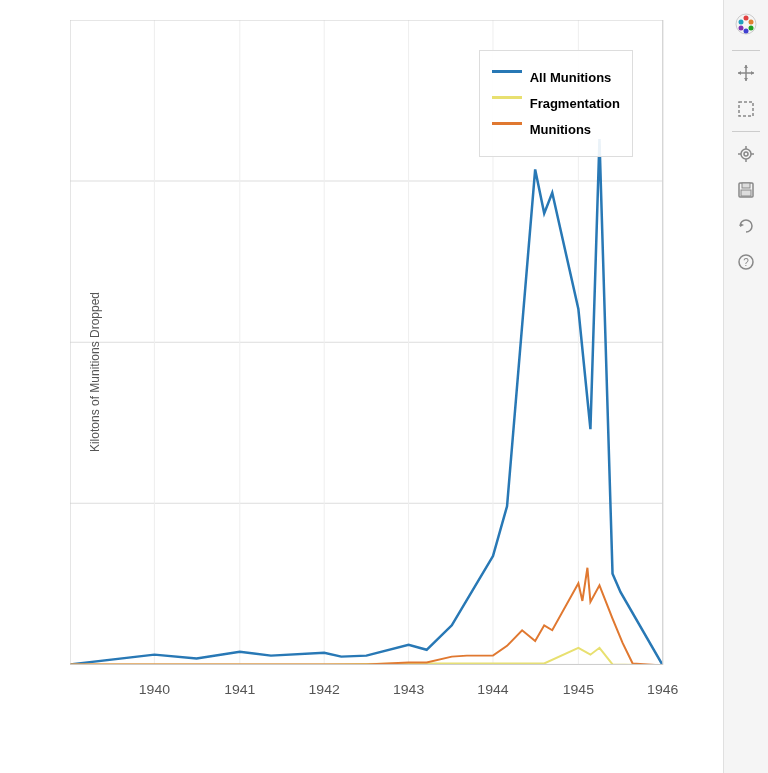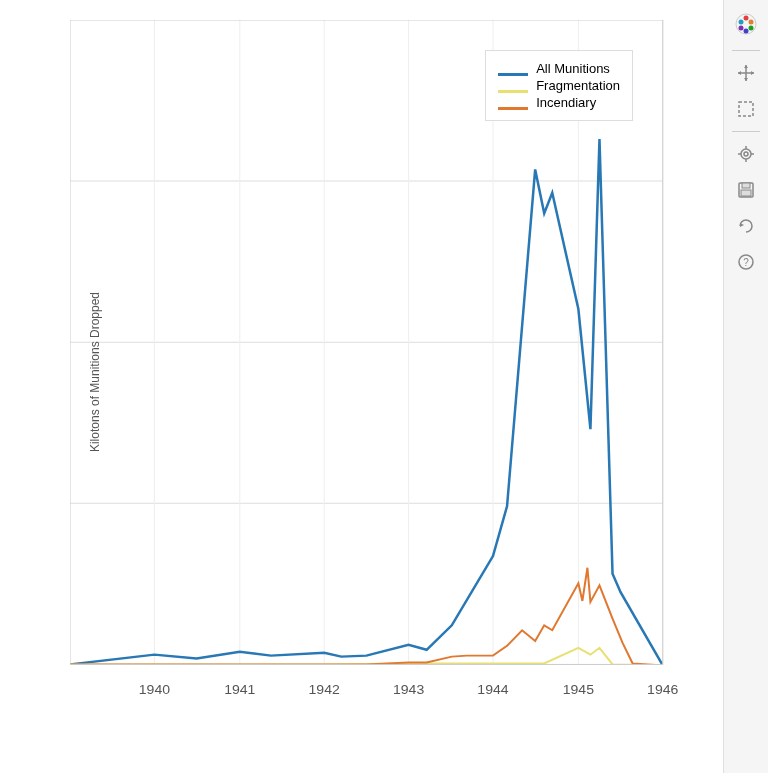--- a/index.html
+++ b/index.html
@@ -35,22 +35,23 @@
       position: absolute;
       top: 30px;
       right: 80px;
       background: rgba(255,255,255,0.9);
       border: 1px solid #ddd;
       padding: 8px 12px;
       font-size: 13px;
     }
     .legend-item {
       display: flex;
-      align-items: flex-end;
-      margin: 2px 0;
+      align-items: flex-start;
+      margin: 11px 0;
+      font-weight: bold;
     }
     .legend-line {
       width: 30px;
       height: 3px;
       margin-right: 8px;
     }
     #toolbar {
       width: 45px;
       background: #f5f5f5;
       border-left: 1px solid #e0e0e0;
@@ -198,21 +199,21 @@
       <div class="legend-item">
         <div class="legend-line" style="background:#2878b5;"></div>
         <span>All Munitions</span>
       </div>
       <div class="legend-item">
         <div class="legend-line" style="background:#e8e070;"></div>
         <span>Fragmentation</span>
       </div>
       <div class="legend-item">
         <div class="legend-line" style="background:#e07830;"></div>
-        <span>Incendiary</span>
+        <span>Munitions</span>
       </div>
     </div>
   </div>
 </div>
 
 <div id="toolbar">
 
   <div class="tool-btn logo" title="Bokeh">
     <svg width="22" height="22" viewBox="0 0 22 22">
       <circle cx="11" cy="11" r="10" fill="none" stroke="#ccc" stroke-width="1"></circle>

